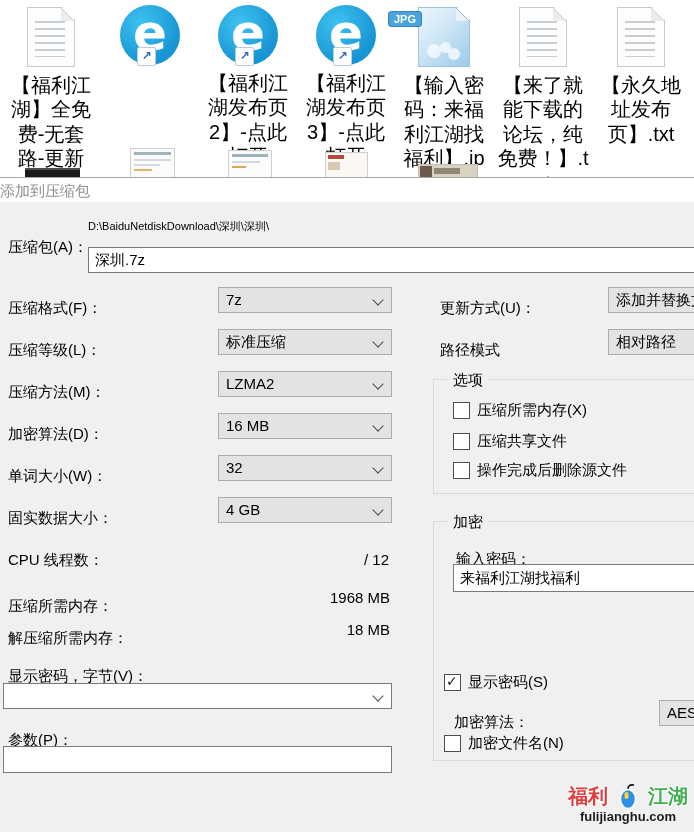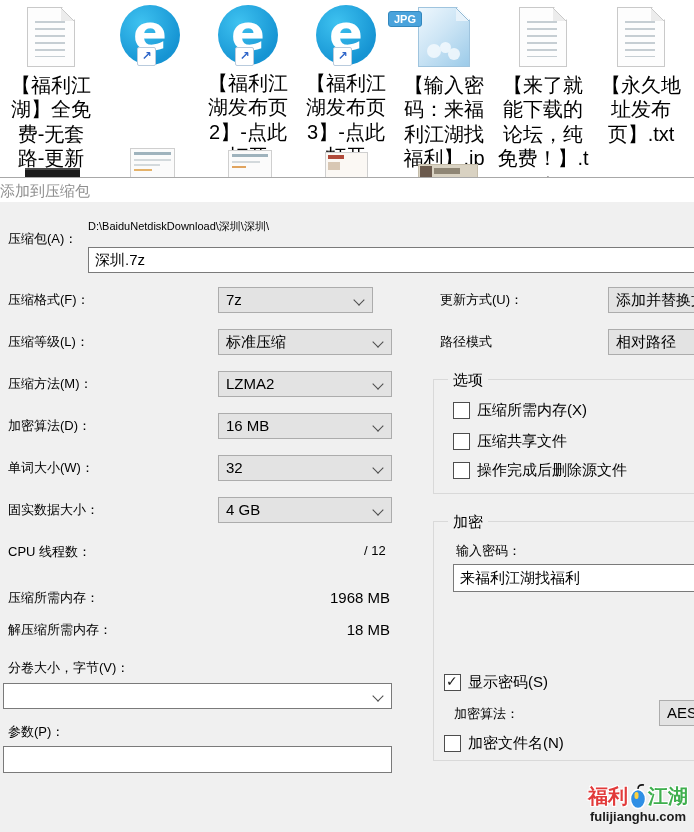--- a/index.html
+++ b/index.html
@@ -41,21 +41,21 @@
   
   .thumb{position:absolute;overflow:hidden;}
 
   
   #dialog{position:absolute;left:-15px;top:177px;width:760px;height:700px;
         background:#f0f0f0;border:1px solid #a8a8a8;}
   #titlebar{height:24px;background:#ffffff;position:relative;}
   #dialog-title{position:absolute;left:14px;top:4px;font-size:15px;color:#8f8f8f;}
   #client{position:absolute;left:14px;top:24px;width:740px;bottom:0;}
 
-  .lab{position:absolute;font-size:13px;white-space:nowrap;}
+  .lab{position:absolute;font-size:15px;white-space:nowrap;margin-top:8px;}
   .static{position:absolute;font-size:11px;white-space:nowrap;}
 
   .tinput{position:absolute;background:#fff;border:1px solid #7a7a7a;font-size:15px;
         padding:0 6px;box-sizing:border-box;font-family:inherit;color:#000;outline:none;}
 
   .combo{position:absolute;height:26px;background:#e3e3e3;border:1px solid #acacac;
         box-sizing:border-box;font-size:15px;line-height:24px;padding-left:7px;cursor:default;}
   .combo.white{background:#fff;border-color:#7a7a7a;}
   .chev{position:absolute;right:9px;top:8px;width:7px;height:7px;
         border-right:1.5px solid #4d4d4d;border-bottom:1.5px solid #4d4d4d;transform:rotate(45deg);}
@@ -67,21 +67,21 @@
   .cb{width:15px;height:15px;background:#fff;border:1px solid #4d4d4d;margin-right:7px;
         position:relative;flex:0 0 auto;}
   .cb.checked::after{content:"\2713";position:absolute;left:1px;top:-2px;font-size:14px;
         font-weight:bold;color:#1a1a1a;}
   .cbrow .cblbl{font-size:15px;white-space:nowrap;}
 
   .memval{position:absolute;font-size:15px;text-align:right;width:172px;}
 
   
   #watermark{position:absolute;right:6px;bottom:8px;text-align:center;}
-  .wm-row{display:flex;align-items:center;justify-content:center;gap:0;}
+  .wm-row{display:flex;align-items:center;justify-content:center;gap:10px;}
   .wm-red,.wm-green{font-size:20px;font-weight:bold;
         text-shadow:-1px -1px 0 #fff,1px -1px 0 #fff,-1px 1px 0 #fff,1px 1px 0 #fff;}
   .wm-red{color:#e23b3b;}
   .wm-green{color:#3faf4e;}
   .wm-domain{font-size:13px;font-weight:bold;color:#1c1c1c;margin-top:-1px;}
 </style>
 </head>
 <body>
 
 <div id="root">
@@ -186,21 +186,21 @@
       <div id="dialog-title">添加到压缩包</div>
     </div>
 
     <div id="client">
 
       <div class="lab" style="left:8px;top:28px;">压缩包(A)：</div>
       <div class="static" style="left:88px;top:17px;">D:\BaiduNetdiskDownload\深圳\深圳\</div>
       <input class="tinput" style="left: 88px; top: 45px; width: 650px; height: 26px;" value="深圳.7z">
 
       <div class="lab" style="left:8px;top:89px;">压缩格式(F)：</div>
-      <div class="combo" style="left:218px;top:85px;width:155px;">
+      <div class="combo" style="left:218px;top:85px;width:174px;">
         <span>7z</span>
         <i class="chev"></i></div>
 
       <div class="lab" style="left:8px;top:131px;">压缩等级(L)：</div>
       <div class="combo" style="left:218px;top:127px;width:174px;">
         <span>标准压缩</span>
         <i class="chev"></i></div>
 
       <div class="lab" style="left:8px;top:173px;">压缩方法(M)：</div>
       <div class="combo" style="left:218px;top:169px;width:174px;">
@@ -223,21 +223,21 @@
         <i class="chev"></i></div>
 
       <div class="lab" style="left:8px;top:341px;">CPU 线程数：</div>
       <div class="lab" style="left:364px;top:341px;">/ 12</div>
 
       <div class="lab" style="left:8px;top:387px;">压缩所需内存：</div>
       <div class="memval" style="left:218px;top:387px;">1968 MB</div>
       <div class="lab" style="left:8px;top:419px;">解压缩所需内存：</div>
       <div class="memval" style="left:218px;top:419px;">18 MB</div>
 
-      <div class="lab" style="left:8px;top:457px;">分卷大小，字节(V)：</div>
+      <div class="lab" style="left:8px;top:457px;">显示密码，字节(V)：</div>
       <div class="combo white" style="left:3px;top:481px;width:389px;">
         <span></span>
         <i class="chev"></i></div>
 
       <div class="lab" style="left:8px;top:521px;">参数(P)：</div>
       <input class="tinput" style="left: 3px; top: 544px; width: 389px; height: 27px;" value="">
 
       <div class="lab" style="left:440px;top:89px;">更新方式(U)：</div>
       <div class="combo" style="left:608px;top:85px;width:174px;">
         <span>添加并替换文</span></div>

